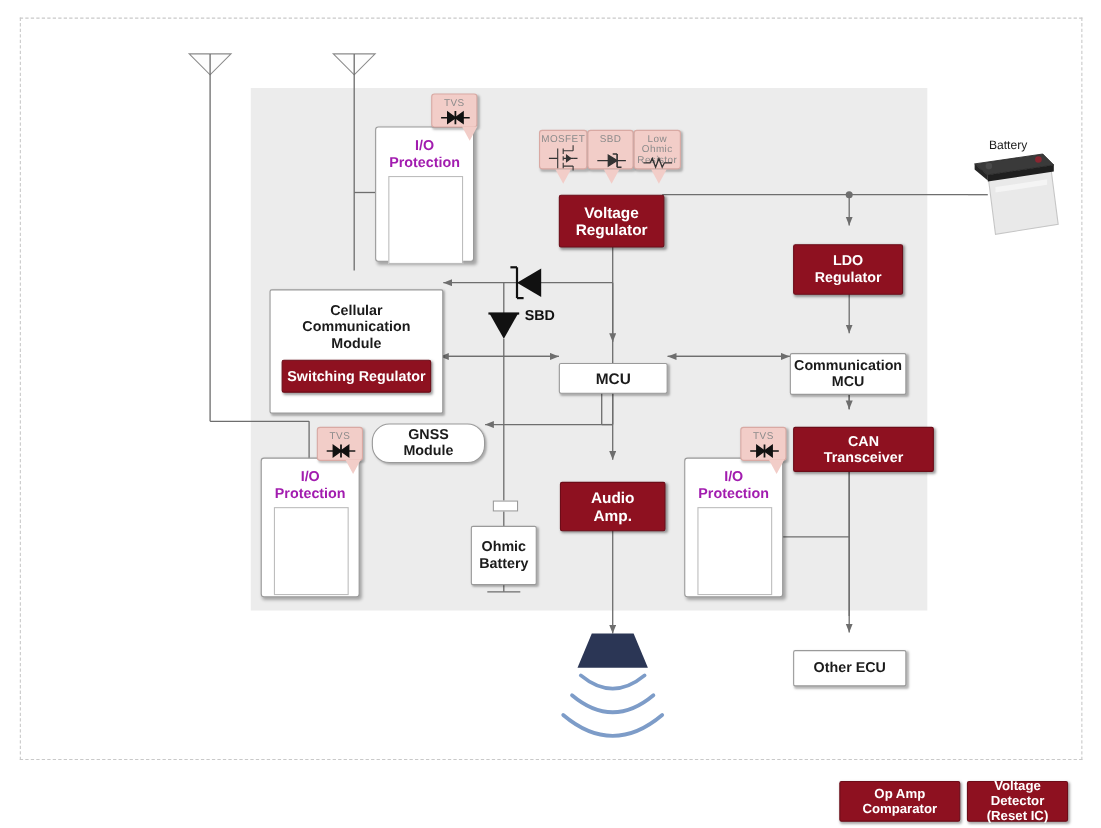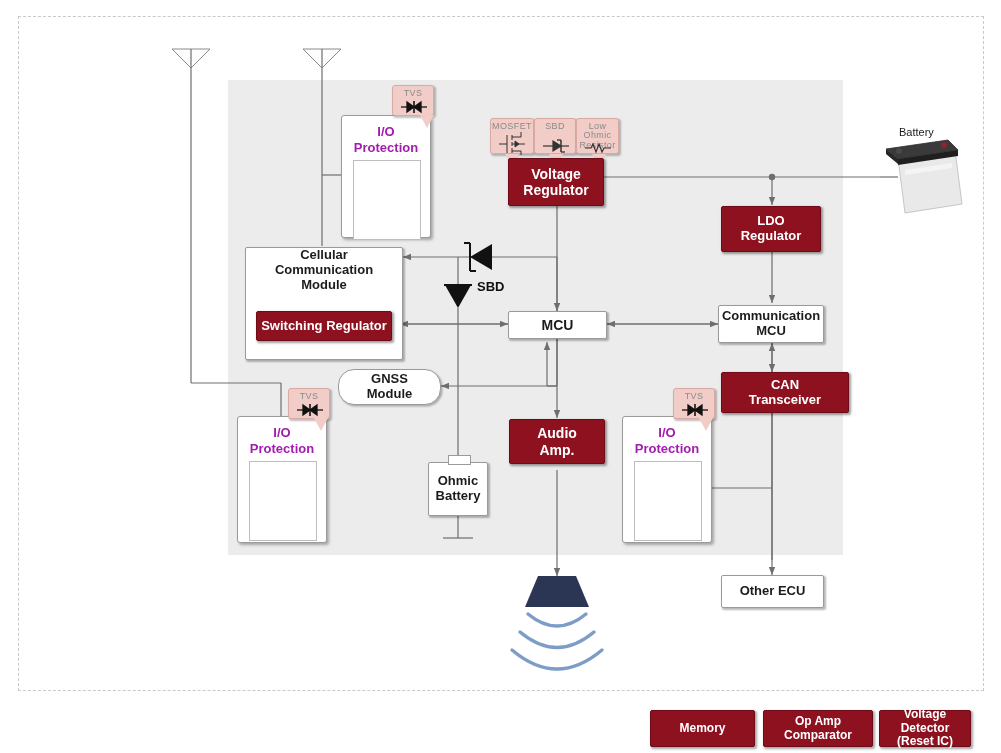--- a/index.html
+++ b/index.html
@@ -86,22 +86,22 @@
   }
 
   
   .legend-item{
     position:absolute;box-sizing:border-box;
     background:#8e1120;border:1px solid #6d0c18;color:#fff;
     display:flex;align-items:center;justify-content:center;text-align:center;
     font-weight:bold;font-size:12px;line-height:1.15;border-radius:2px;
     box-shadow:1.5px 1.5px 2.5px rgba(0,0,0,0.35);
   }
-  .t13{font-size:13px;}
-  .t14{font-size:14px;}
+  .t13{font-size:13px;margin-top:16px;}
+  .t14{font-size:14px;margin-top:19px;}
 </style>
 </head>
 <body>
 
 <div id="stage">
 
   <div class="dashed-frame"></div>
   <div class="ecu-enclosure"></div>
 
   <svg id="wires" viewBox="0 0 1001 753" xmlns="http://www.w3.org/2000/svg">
@@ -308,21 +308,21 @@
   </div>
   <div class="callout-tail" style="left:592px;top:154px;"></div>
 
   <div class="blk blk-red t14" style="left:508px;top:158px;width:96px;height:48px;">
     <div>
       <span>Voltage</span><br>
       <span>Regulator</span>
     </div>
   </div>
 
-  <div class="blk blk-white t13" style="left:245px;top:247px;width:158px;height:113px;align-items:flex-start;text-align:center;">
+  <div class="blk blk-white t13" style="left:245px;top:247px;width:158px;height:113px;align-items:flex-start;padding-top:11px;text-align:center;">
     <div>
       <span>Cellular</span><br>
       <span>Communication</span><br>
       <span>Module</span>
     </div>
   </div>
   <div class="blk blk-red t13" style="left:256px;top:311px;width:136px;height:30px;">
     <span>Switching Regulator</span>
   </div>
 
@@ -413,23 +413,20 @@
         <path d="M28,16 L28,26 L21,21 z"></path>
         <line x1="21" y1="15" x2="21" y2="27" stroke-width="1.6"></line>
       </g>
     </svg>
   </div>
   <div class="callout-tail" style="left:699px;top:418px;"></div>
 
   <div class="plain-label" style="left:899px;top:126px;">Battery</div>
   <div class="sbd-label" style="left:477px;top:279px;">SBD</div>
 
-  <div class="legend-item" style="left:650px;top:710px;width:105px;height:37px;">
-    <span>Memory</span>
-  </div>
   <div class="legend-item" style="left:763px;top:710px;width:110px;height:37px;">
     <div>
       <span>Op Amp</span><br>
       <span>Comparator</span>
     </div>
   </div>
   <div class="legend-item" style="left:879px;top:710px;width:92px;height:37px;">
     <div>
       <span>Voltage Detector</span><br>
       <span>(Reset IC)</span>

